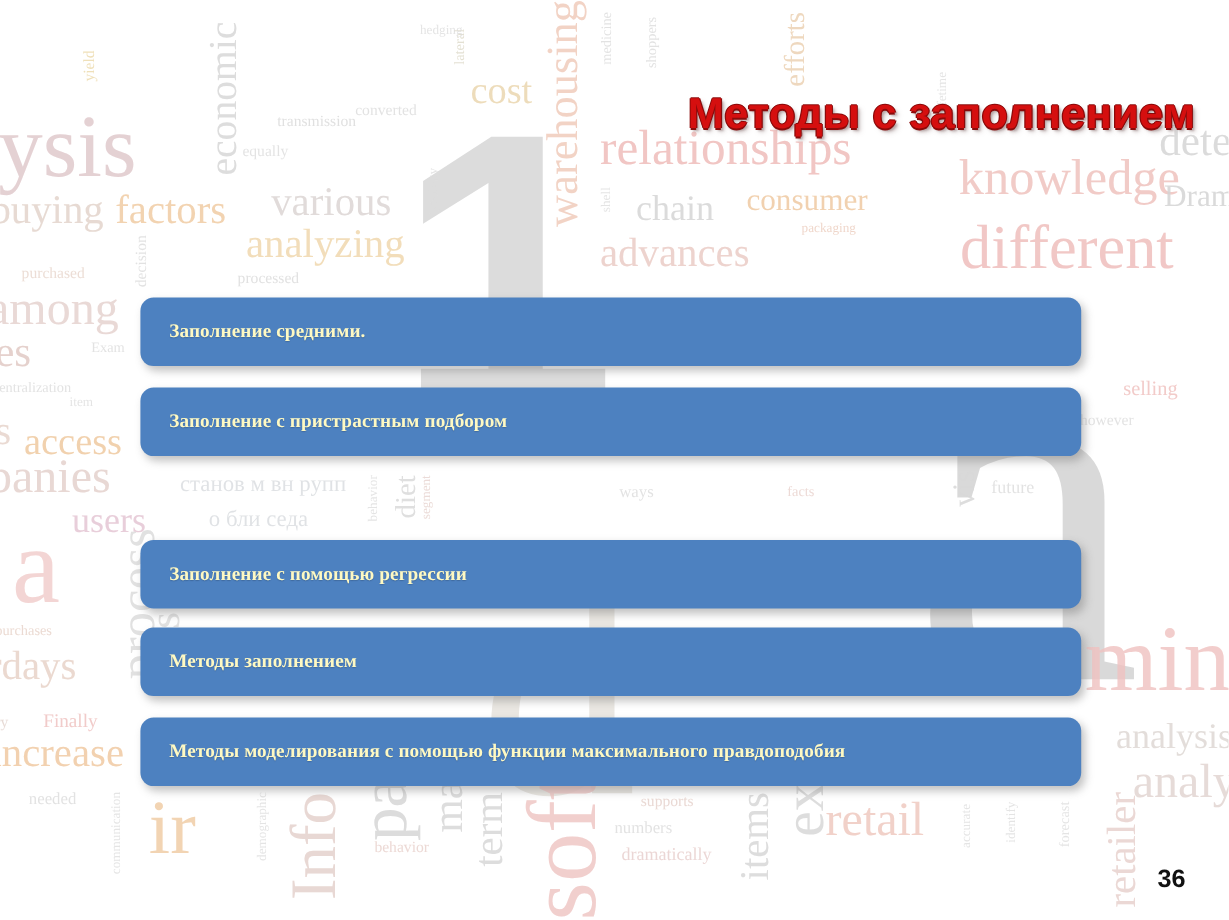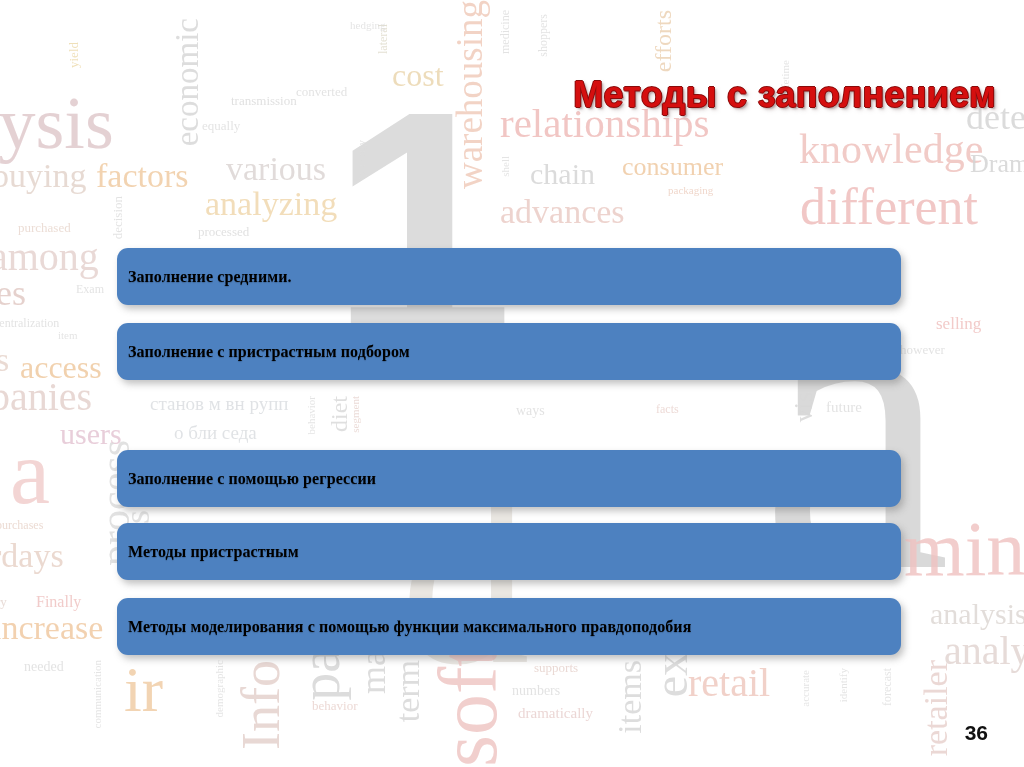--- a/index.html
+++ b/index.html
@@ -106,25 +106,25 @@
     left: 0;
     width: 784px;
     height: 57px;
     background: #4d81c0;
     border-radius: 11px;
     box-shadow: 3px 4px 7px rgba(120,120,120,0.45);
     display: flex;
     align-items: center;
   }
   .callout .label {
-    color: #000000;
+    color: #fef9c3;
     font-family: "Liberation Serif", serif;
     font-weight: 700;
     font-size: 16px;
-    padding-left: 11px;
+    padding-left: 24px;
     letter-spacing: 0.1px;
     text-shadow: 0 1px 1px rgba(0,0,0,0.18);
     white-space: nowrap;
     text-align: center;
   }
 
   .c0 { top: 248px; }
   .c1 { top: 323px; }
   .c2 { top: 450px; }
   .c3 { top: 523px; }
@@ -263,21 +263,21 @@
     <div class="callout c0">
       <span class="label">Заполнение средними.</span>
     </div>
     <div class="callout c1">
       <span class="label">Заполнение с пристрастным подбором</span>
     </div>
     <div class="callout c2">
       <span class="label">Заполнение с помощью регрессии</span>
     </div>
     <div class="callout c3">
-      <span class="label">Методы пристрастным</span>
+      <span class="label">Методы заполнением</span>
     </div>
     <div class="callout c4">
       <span class="label">Методы моделирования с помощью функции максимального правдоподобия</span>
     </div>
   </div>
 
   <div id="page-number">36</div>
 
 </div>
 

